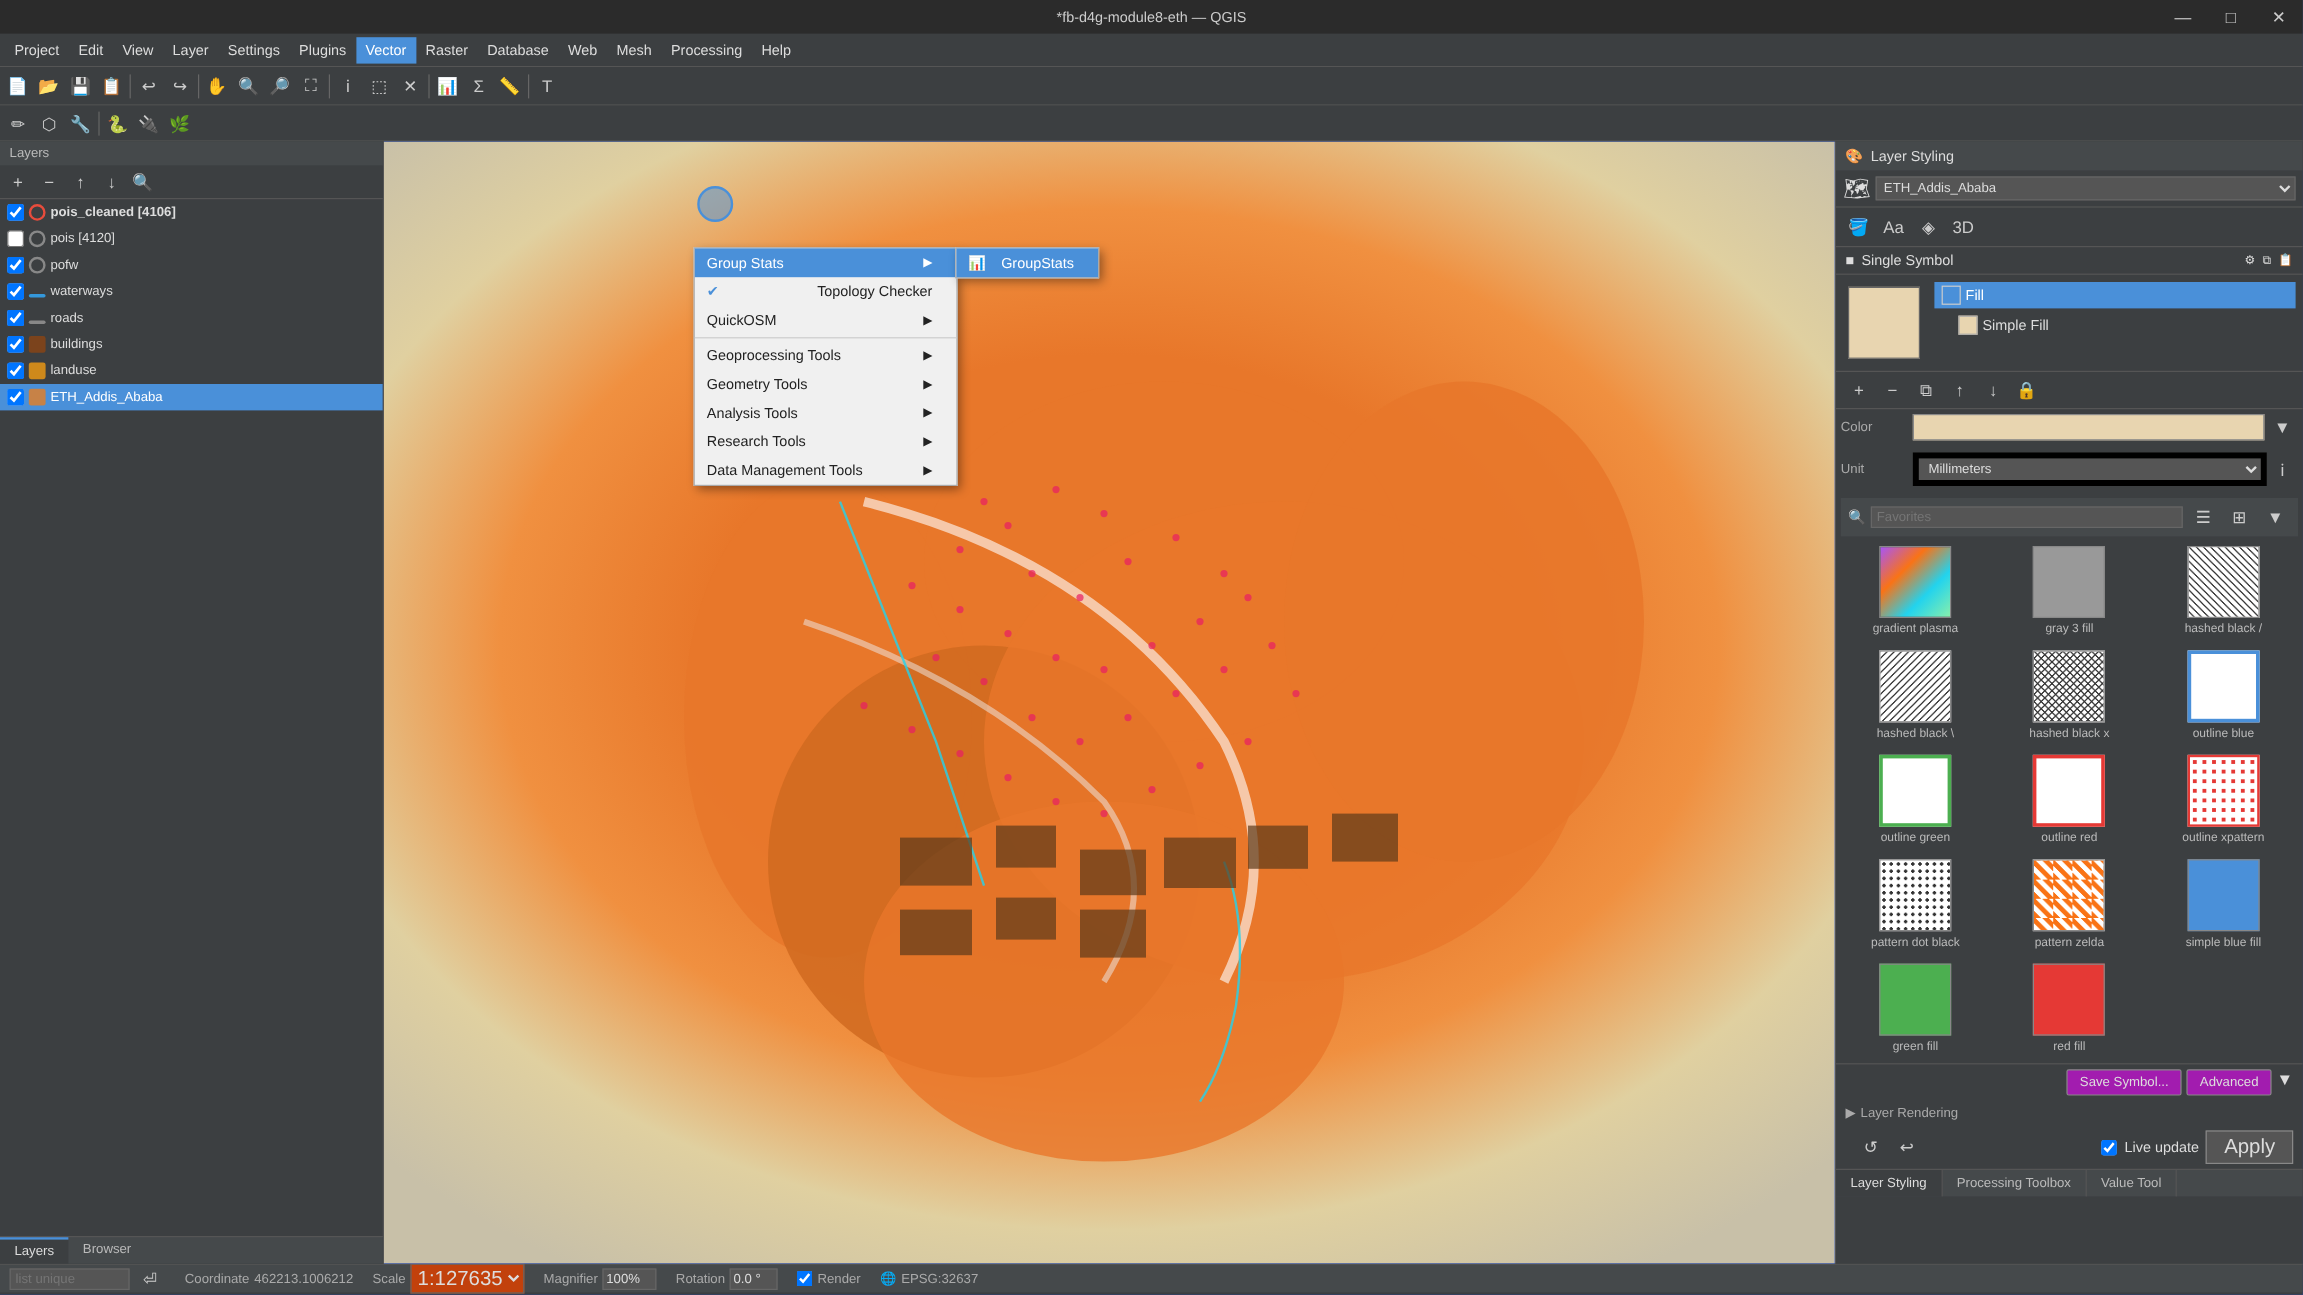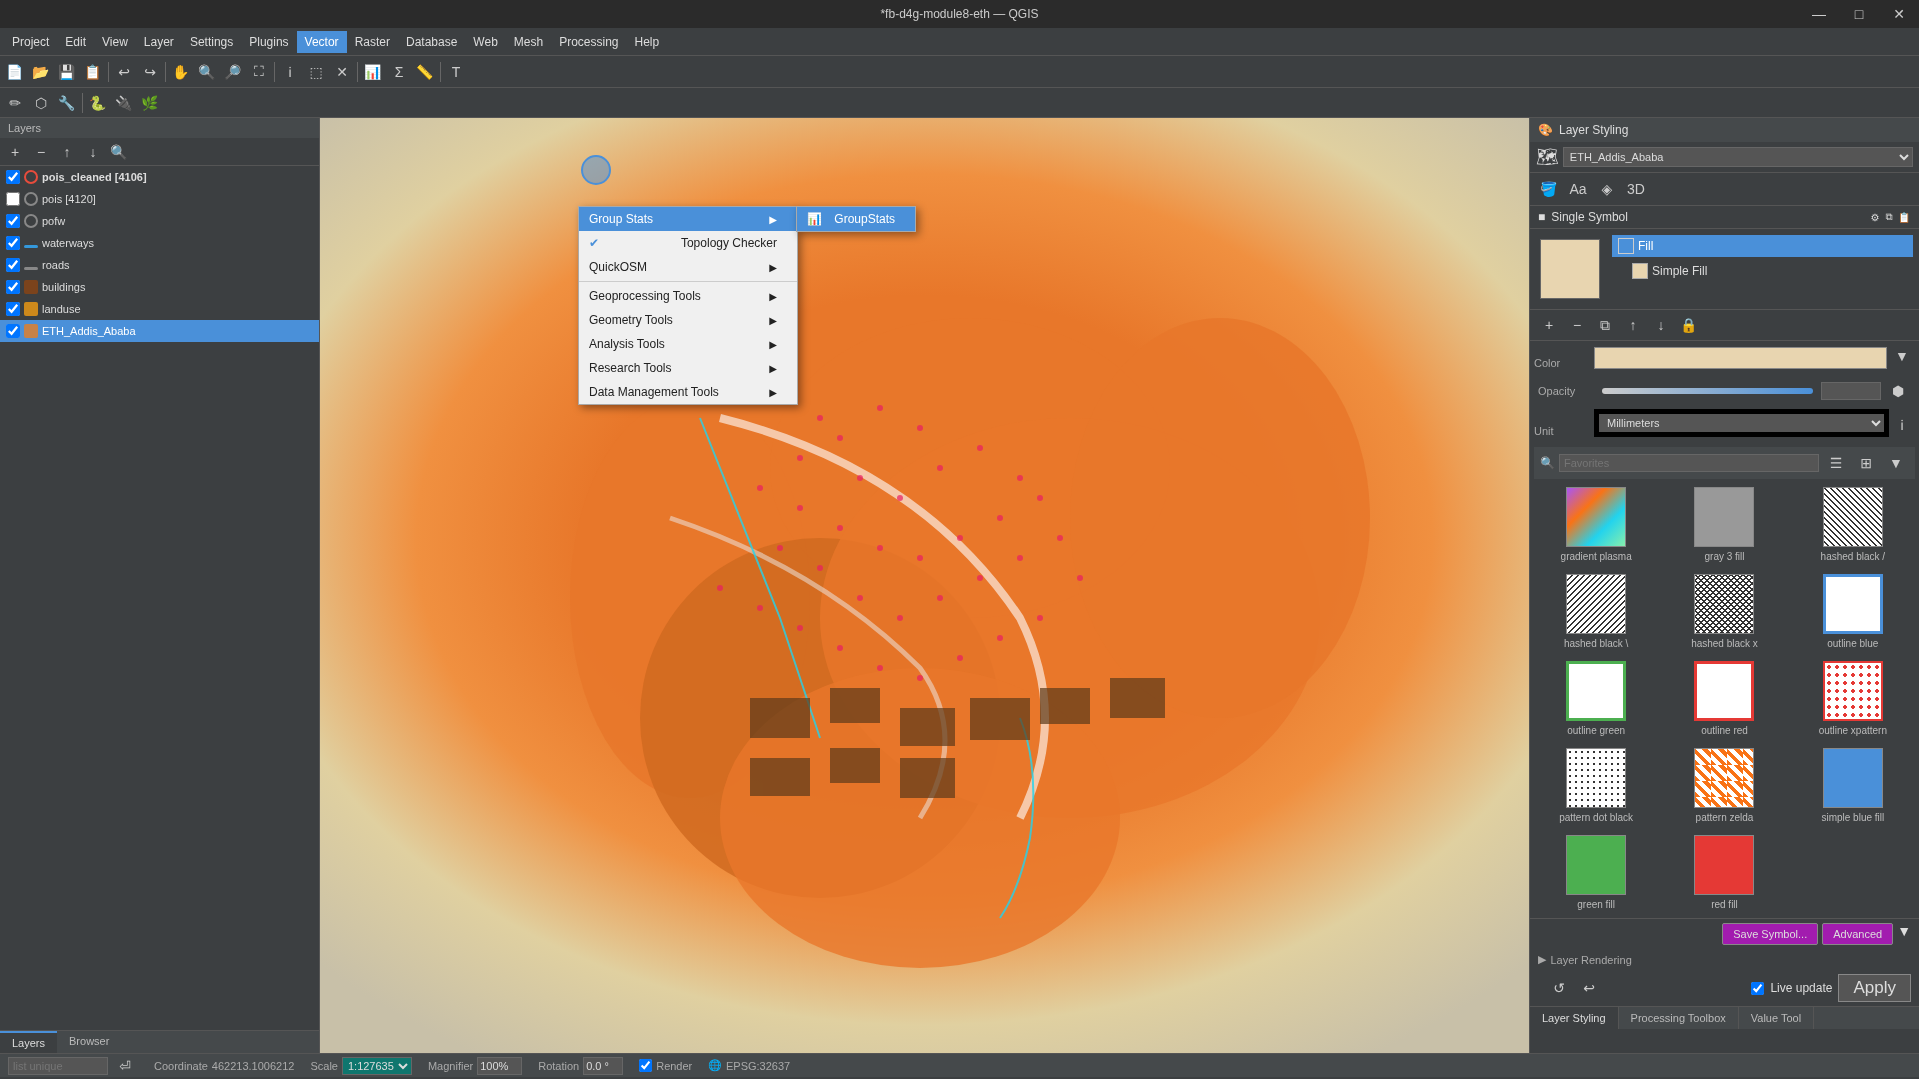--- a/index.html
+++ b/index.html
@@ -48,21 +48,21 @@
     .dropdown-item.active { background: #4a90d9; color: #fff; }
     .dropdown-arrow { font-size: 10px; }
     .dropdown-separator { height: 1px; background: #ccc; margin: 2px 0; }
 
     
     #groupstats-submenu { position: absolute; top: 88px; left: 476px; background: #f0f0f0; border: 1px solid #aaa; box-shadow: 3px 3px 8px rgba(0,0,0,0.4); z-index: 1001; min-width: 120px; color: #222; }
 
     
     #right-panel { width: 390px; background: #3c3f41; border-left: 1px solid #555; display: flex; flex-direction: column; }
     #styling-header { background: #45494b; padding: 5px 8px; display: flex; align-items: center; gap: 6px; font-size: 12px; }
-    .style-row { display: flex; align-items: flex-end; margin-bottom: 4px; padding: 2px 4px; }
+    .style-row { display: flex; align-items: center; margin-bottom: 4px; padding: 2px 4px; }
     .style-label { color: #aaa; font-size: 11px; width: 60px; flex-shrink: 0; }
 
     
     .symbol-preview { width: 60px; height: 60px; border: 1px solid #666; margin: 4px; background: #d4b89a; }
 
     
     #favorites-section { padding: 4px; }
     #favorites-header { display: flex; align-items: center; gap: 4px; margin-bottom: 4px; background: #45494b; padding: 3px 6px; }
     .favorites-search { flex: 1; background: #555; border: 1px solid #666; padding: 2px 4px; font-size: 11px; color: #ddd; }
     .favorites-grid { display: grid; grid-template-columns: repeat(3, 1fr); gap: 4px; }
@@ -423,26 +423,20 @@
       <div class="tb-btn">↓</div>
       <div class="tb-btn">🔒</div>
     </div>
 
     <div class="style-row">
       <span class="style-label">Color</span>
       <div style="flex:1; height:22px; background:#e8d5b0; border:1px solid #888; cursor:pointer;"></div>
       <div class="tb-btn" style="margin-left:2px;">▼</div>
     </div>
 
-    <div class="opacity-row">
-      <span class="style-label">Opacity</span>
-      <div class="opacity-slider"></div>
-      <input type="text" style="width: 60px; background: rgb(85, 85, 85); border: 1px solid rgb(102, 102, 102); color: rgb(221, 221, 221); font-size: 11px; padding: 2px 4px; margin-left: 4px;">
-      <div class="tb-btn">⬢</div>
-    </div>
 
     <div class="style-row">
       <span class="style-label">Unit</span>
       <select style="flex:1; background:#555; border:5px solid #000000; color:#ddd; font-size:11px; padding:2px 4px;">
         <option>Millimeters</option>
         <option>Pixels</option>
         <option>Map Units</option>
       </select>
       <div class="tb-btn">ℹ</div>
     </div>
@@ -549,21 +543,21 @@
   <div class="status-item">
     <input type="text" style="width: 100px; background: rgb(85, 85, 85); border: 1px solid rgb(102, 102, 102); color: rgb(221, 221, 221); font-size: 11px; padding: 2px 4px;" placeholder="list unique">
     <div class="tb-btn">⏎</div>
   </div>
   <div class="status-item">
     <span>Coordinate</span>
     <span>462213.1006212</span>
   </div>
   <div class="status-item">
     <span>Scale</span>
-    <select style="background:#0f766e; border:1px solid #666; color:#ddd; font-size:11px; padding:1px;">
+    <select style="background:#c2410c; border:1px solid #666; color:#ddd; font-size:17px; padding:1px;">
       <option>1:127635</option>
     </select>
   </div>
   <div class="status-item">
     <span>Magnifier</span>
     <input type="text" style="width: 45px; background: rgb(85, 85, 85); border: 1px solid rgb(102, 102, 102); color: rgb(221, 221, 221); font-size: 11px; padding: 2px;" value="100%">
   </div>
   <div class="status-item">
     <span>Rotation</span>
     <input type="text" style="width: 40px; background: rgb(85, 85, 85); border: 1px solid rgb(102, 102, 102); color: rgb(221, 221, 221); font-size: 11px; padding: 2px;" value="0.0 °">

